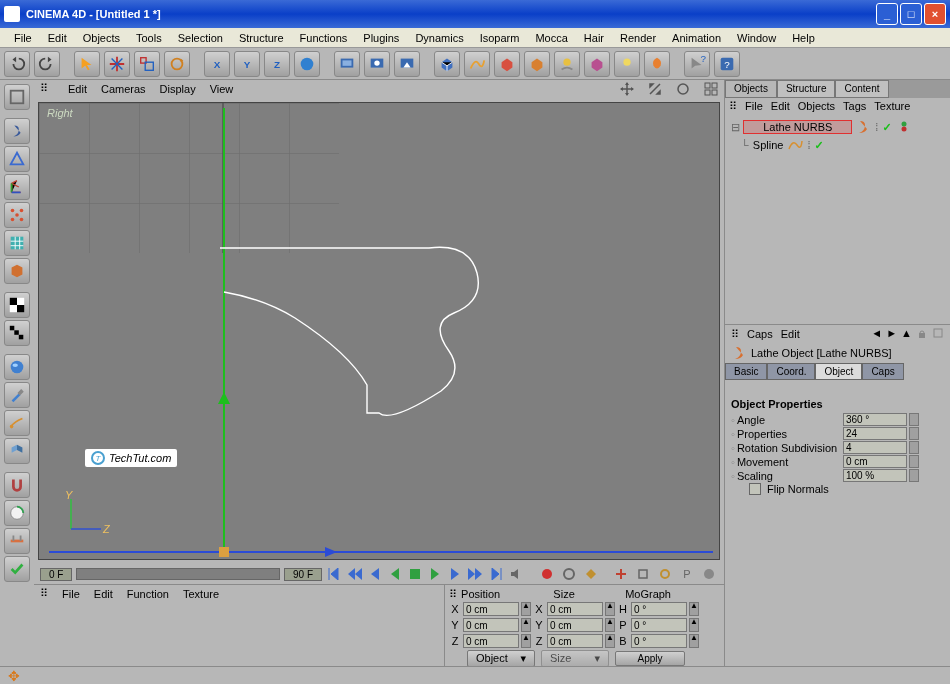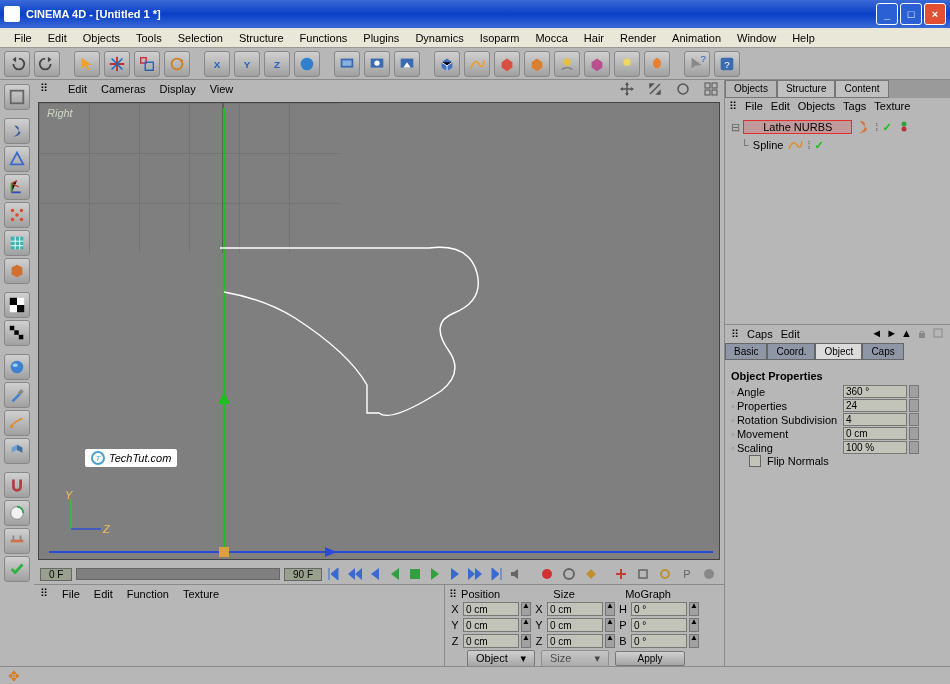--- a/index.html
+++ b/index.html
@@ -51,21 +51,21 @@
 .objlist { height:210px; padding:4px; background:#b7b7b7; overflow:auto; }
 .objrow { display:flex; align-items:center; gap:4px; padding:1px 2px; font-size:11px; }
 .objrow.selected .objname { background:rgba(255,0,0,0.15); outline:1px solid #e03030; padding:0 19px; }
 .objicon { width:16px; height:16px; display:inline-block; }
 .dot-green { width:12px; height:12px; color:#1abf1a; font-weight:bold; }
 .attr-hdr { padding:2px 6px; display:flex; align-items:center; gap:8px; border-top:1px solid #8a8a8a; font-size:10px; }
 .attr-title { padding:2px 6px; display:flex; align-items:center; gap:4px; }
 .attr-tabs { display:flex;align-items:center; }
 .atab { padding:2px 8px; background:#8f96a6; color:#000; border:1px solid #666; font-size:10px; cursor:pointer; }
 .atab.active { background:#dcdcdc; }
-.prop-section { padding:8px 6px; }
+.prop-section { padding:16px 6px; }
 .prop-title { font-weight:bold; padding:2px 0; }
 .prop-row { display:flex; align-items:center; gap:2px; margin:1px 0; font-size:10px; }
 .prop-row .plabel { width:104px; }
 .prop-row input[type=text] { width:64px; height:13px; background:#c2c4ba; border:1px solid #777; font-size:10px; padding:0 2px; }
 .prop-row .pspin { width:10px; height:13px; background:#a0a0a0; border:1px solid #777; }
 .chk { width:12px; height:12px; border:1px solid #666; background:#c2c4ba; display:inline-block; margin-right:4px; }
 .statusbar { position:absolute; left:0; right:0; bottom:0; height:18px; background:#b7b7b7; padding:2px 8px; display:flex; align-items:center; gap:6px; border-top:1px solid #8a8a8a; color:#000; }
 .move-icon { color:#d87a1d; font-size:14px; line-height:10px; }
 .techtut { position:absolute; left:46px; top:346px; background:#fff; padding:2px 6px; border-radius:2px; font-size:10px; display:flex; align-items:center; gap:4px; }
 .techtut .circ { width:14px; height:14px; border:2px solid #4aa0d0; border-radius:50%; display:flex; align-items:center; justify-content:center; font-size:8px; color:#4aa0d0; }
@@ -629,20 +629,26 @@
         <span>▲</span>
         <span><svg width="12" height="12">
               <rect x="3" y="6" width="6" height="5" fill="#888"></rect>
               <path d="M4 6 A2 2 0 0 1 8 6" fill="none" stroke="#888"></path>
             </svg></span>
         <span><svg width="12" height="12">
               <rect x="2" y="2" width="8" height="8" fill="none" stroke="#888"></rect>
             </svg></span>
       </span>
     </div>
+    <div class="attr-title">
+      <span class="objicon"><svg width="16" height="16">
+            <path d="M5 2 Q10 2 10 6 Q10 12 4 14 Q10 14 12 10" fill="#d87030"></path>
+          </svg></span>
+      <span>Lathe Object [Lathe NURBS]</span>
+    </div>
     <div class="attr-tabs">
       <div class="atab">Basic</div>
       <div class="atab">Coord.</div>
       <div class="atab active">Object</div>
       <div class="atab">Caps</div>
     </div>
     <div class="prop-section">
       <div class="prop-title">Object Properties</div>
       <div class="prop-row">
           <span style="color:#888">◦</span>

